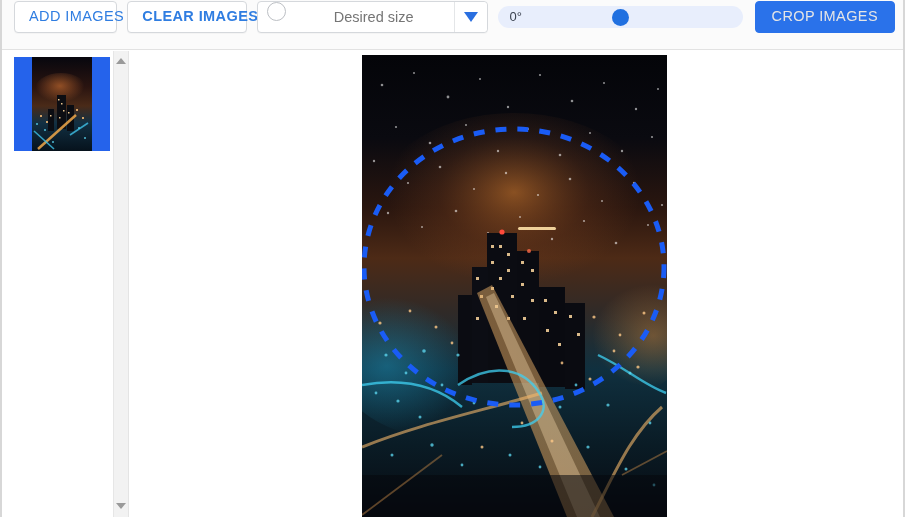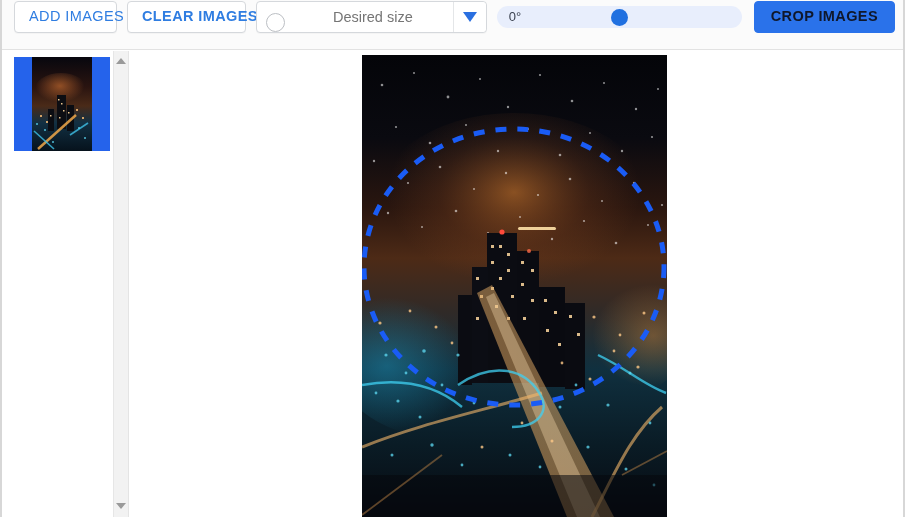--- a/index.html
+++ b/index.html
@@ -55,21 +55,21 @@
     white-space: nowrap;
     font-family: "Liberation Sans", sans-serif;
   }
   #add-images-button { margin-right: 10px; }
   #clear-images-button { margin-right: 10px; font-weight: bold; }
 
   
   .combo {
     position: relative;
     display: flex;
-    align-items: flex-end;
+    align-items: flex-start;
     height: 32px;
     width: 238px;
     background: #ffffff;
     border: 1px solid #d5d8dc;
     border-radius: 4px;
     box-sizing: border-box;
     margin-right: 10px;
     box-shadow: 0 1px 1px rgba(0,0,0,.03);
     gap: 40px;
   }
@@ -143,23 +143,23 @@
     cursor: grab;
   }
 
   
   #crop-images-button {
     height: 30px;
     padding: 0 16px;
     background: #2a72ea;
     border: 1px solid #2a72ea;
     border-radius: 4px;
-    color: #0f172a;
+    color: #e5e5e5;
     font-size: 14.5px;
-    font-weight: 700;
+    font-weight: 400;
     letter-spacing: .4px;
     line-height: 28px;
     cursor: pointer;
     white-space: nowrap;
     font-family: "Liberation Sans", sans-serif;
   }
 
   
   .sidebar {
     position: absolute;

